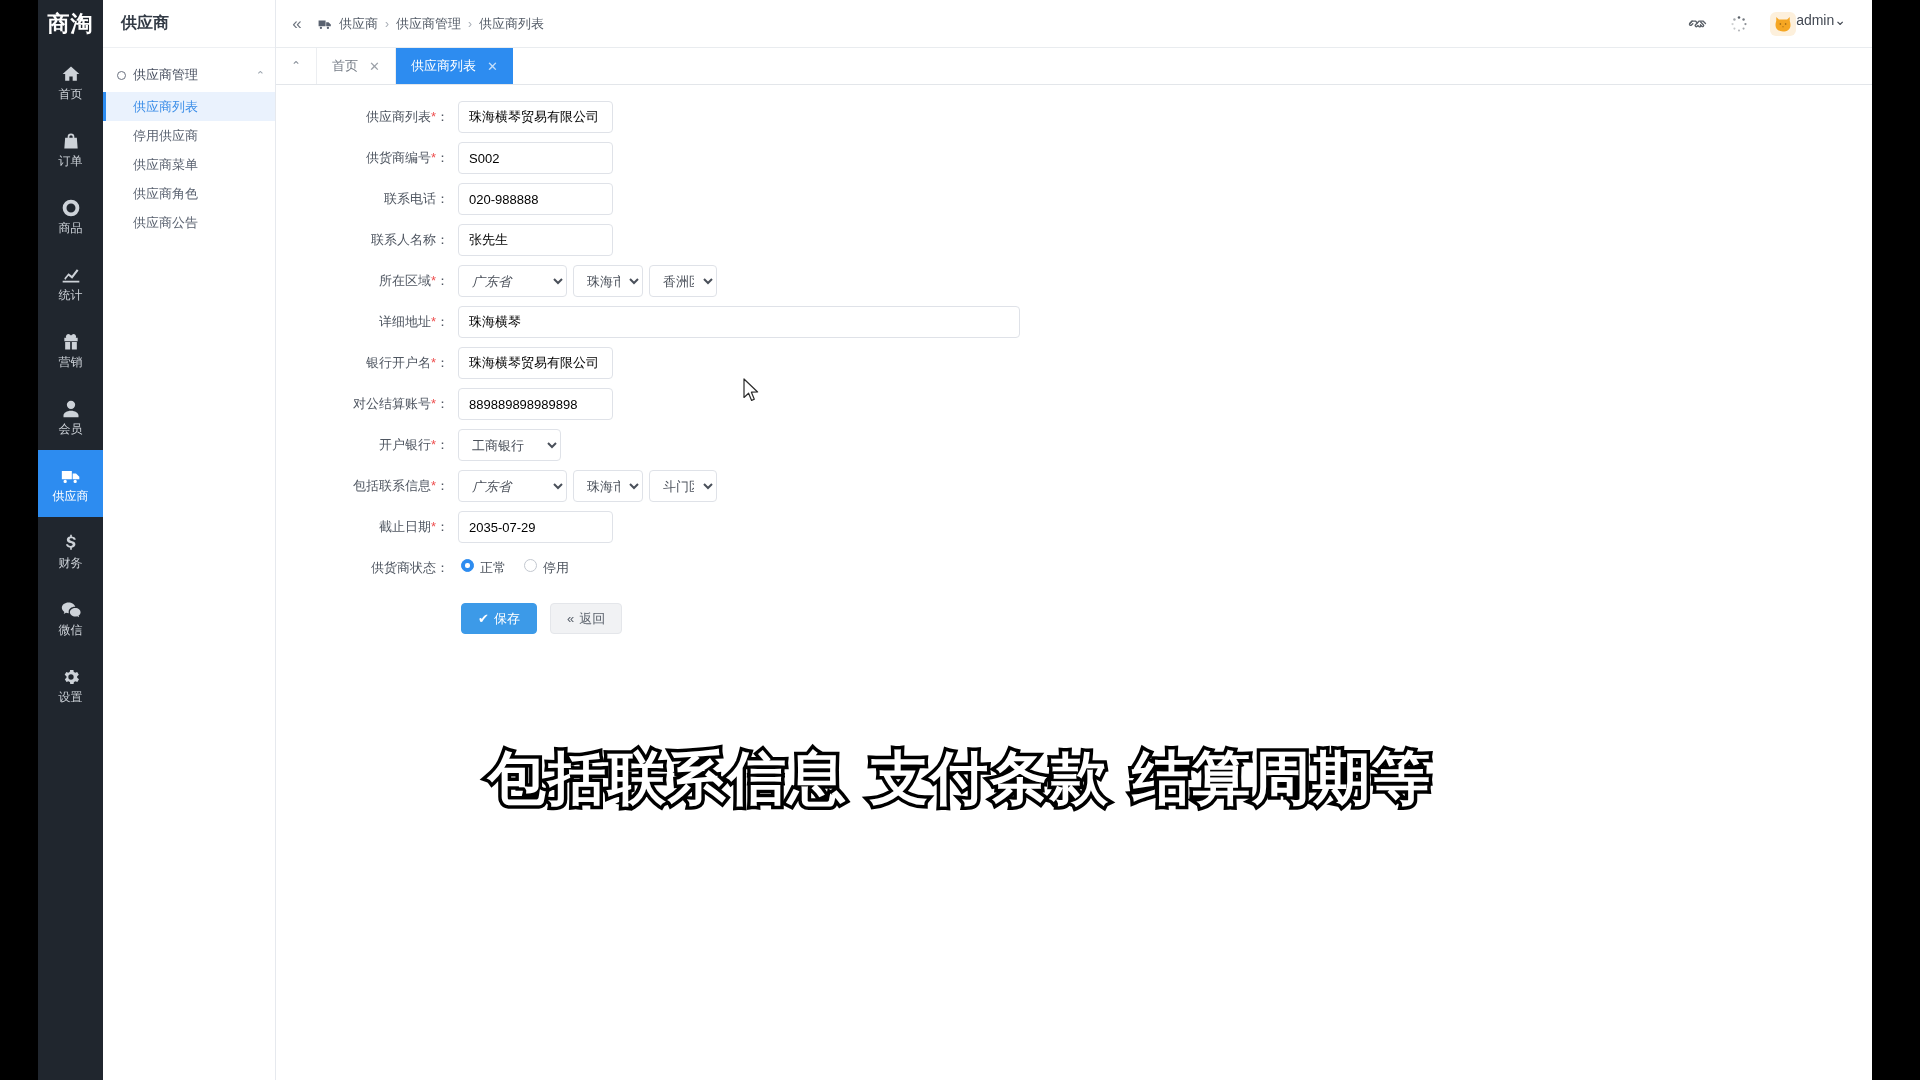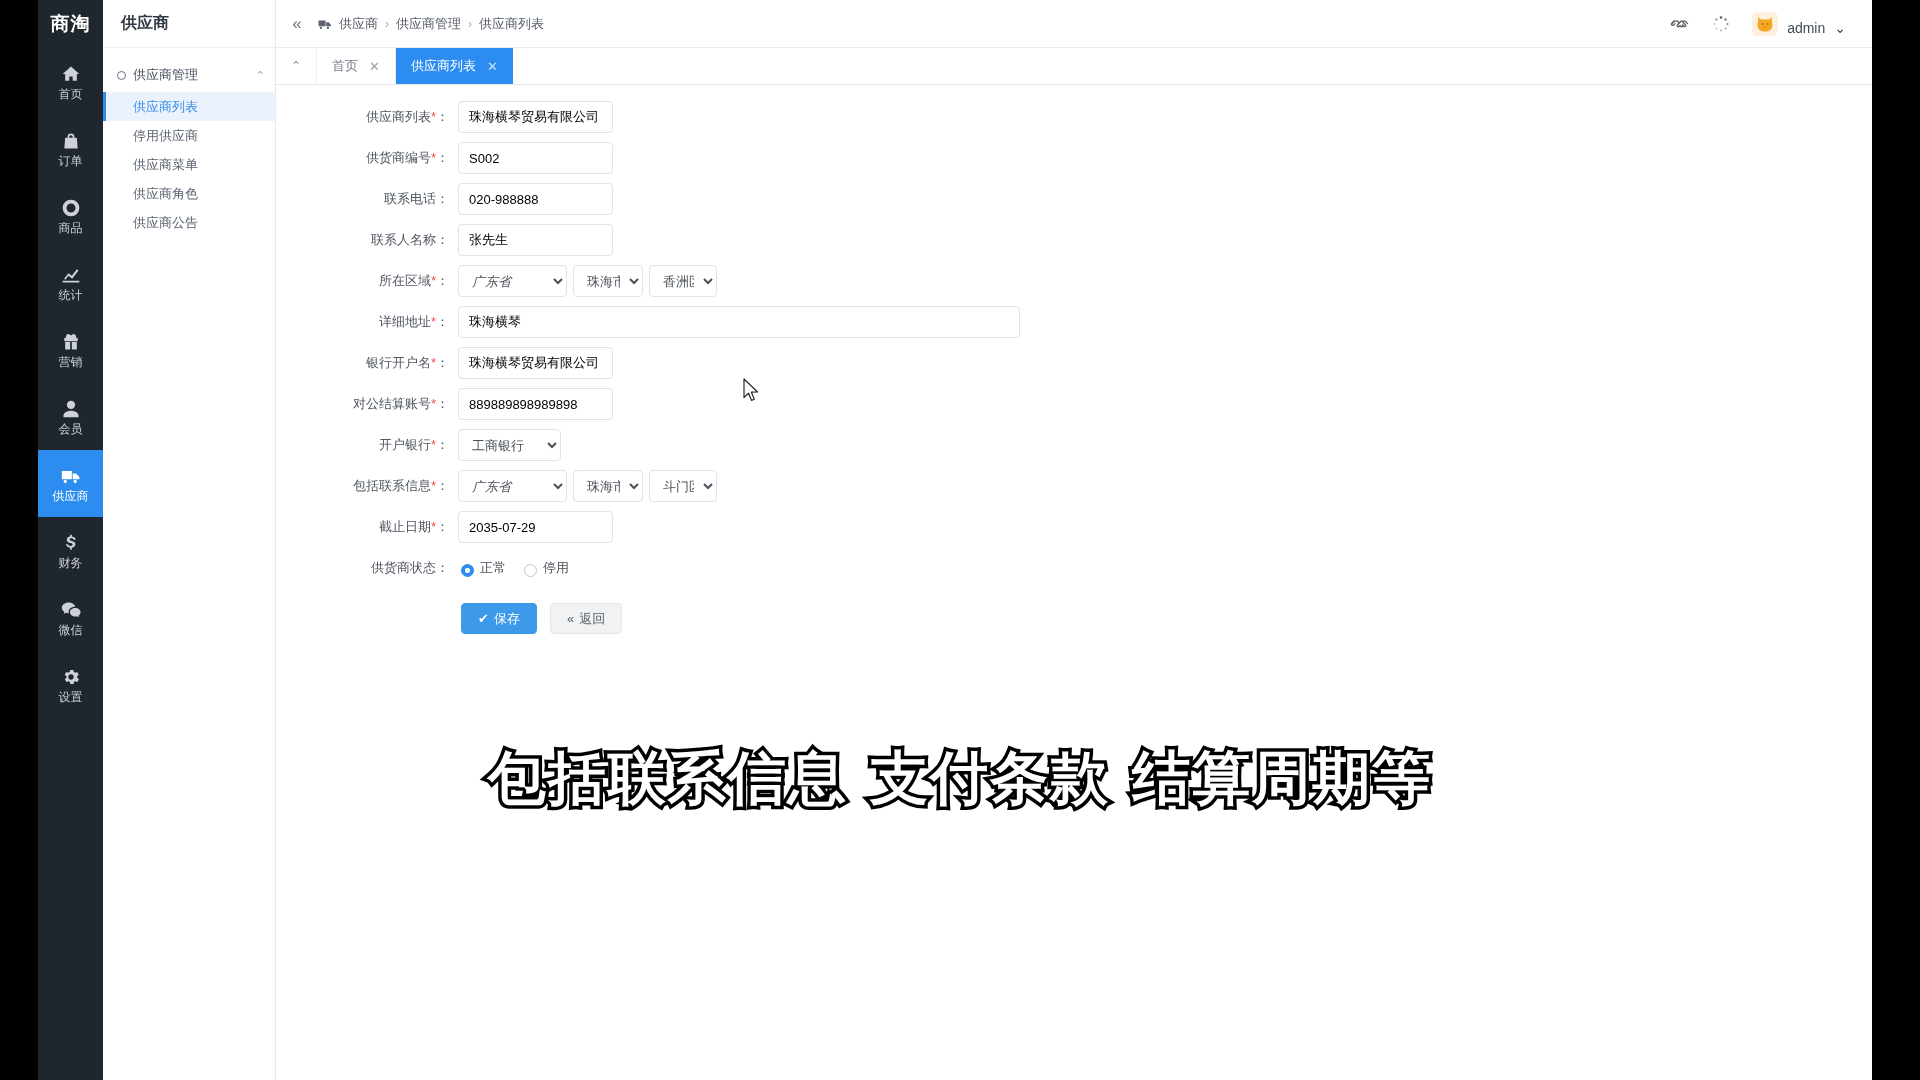--- a/index.html
+++ b/index.html
@@ -26,21 +26,21 @@
     position: absolute;
     left: 0; top: 0;
     width: 65px; height: 1080px;
     background: #20262e;
     color: #c3c7cc;
   }
   #brand {
     height: 48px;
     display: flex; align-items: center; justify-content: center;
     color: #ffffff;
-    font-size: 19px;
+    font-size: 22px;
     font-weight: bold;
     letter-spacing: 1px;
   }
   .rail-item {
     position: relative;
     height: 67px;
     display: flex;
     flex-direction: column;
     align-items: center;
     justify-content: center;
@@ -151,21 +151,21 @@
     padding-right: 26px;
   }
   .hdr-ico { cursor: pointer; color: #5a6068; display: flex; }
   #avatar {
     width: 26px; height: 24px;
     border-radius: 6px;
     background: #fdf0dc;
     display: flex; align-items: center; justify-content: center;
   }
   #user-box {
-    display: flex; align-items: flex-end; gap: 9px;
+    display: flex; align-items: flex-start; 
     font-size: 14px; color: #444a54;
     cursor: pointer;
   }
 
   
   #tabstrip {
     position: absolute;
     left: 238px; top: 48px;
     right: 0; height: 37px;
     background: #ffffff;
@@ -242,21 +242,21 @@
     outline: none;
     font-family: "Liberation Sans", "DejaVu Sans", sans-serif;
     cursor: pointer;
   }
   select.w-prov { width: 109px; font-style: italic; }
   select.w-city { width: 70px; }
   select.w-dist { width: 68px; }
   select.w-bank { width: 103px; }
 
   .radio-grp { display: flex; align-items: center; gap: 18px; padding-left: 3px; }
-  .radio-opt { display: flex; align-items: flex-end; gap: 6px; font-size: 13px; color: #4b525c; cursor: pointer; font-family: Liberation Mono, monospace; }
+  .radio-opt { display: flex; align-items: flex-start; gap: 6px; font-size: 13px; color: #4b525c; cursor: pointer; font-family: Liberation Mono, monospace; }
   .rdot {
     width: 13px; height: 13px;
     border-radius: 50%;
     border: 1px solid #c3c8d0;
     background: #fff;
     display: inline-block;
     position: relative;
     flex: 0 0 auto;
   }
   .rdot.on { border-color: #2d8cf0; background: #2d8cf0; }

